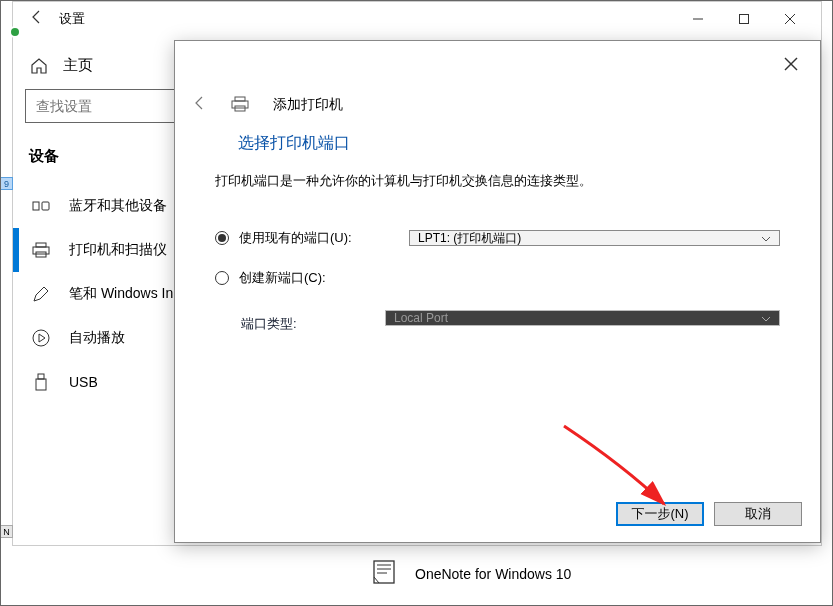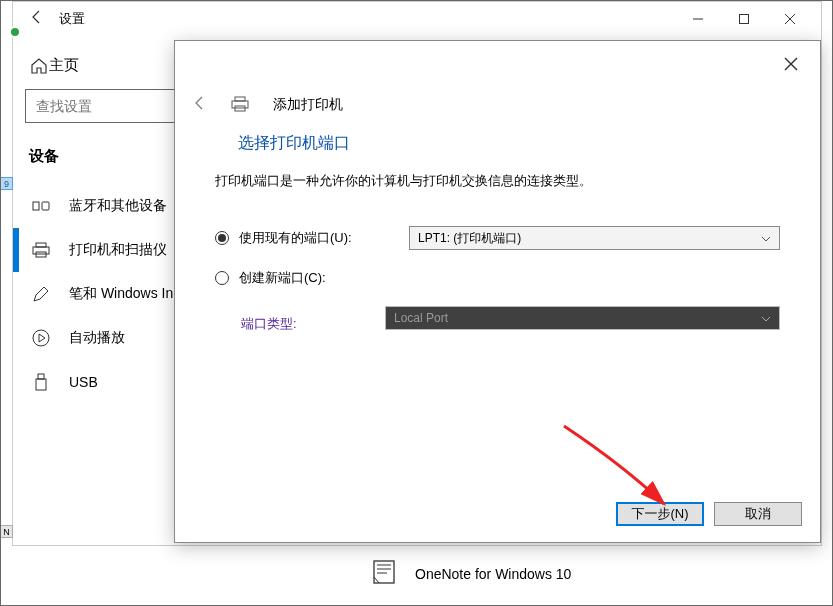--- a/index.html
+++ b/index.html
@@ -9,21 +9,21 @@
 .settings-window { position: absolute; left: 11px; top: 0; width: 810px; height: 545px; background: #fff; border: 1px solid #ccc; }
 .titlebar { height: 34px; display: flex; align-items: center; padding: 0 8px; }
 .titlebar .back { width: 32px; text-align: center; color: #333; font-size: 16px; }
 .titlebar .title { font-size: 13px; margin-left: 6px; }
 .titlebar .spacer { flex: 1; }
 .win-controls { display: flex; }
 .win-btn { width: 46px; height: 32px; display: flex; align-items: center; justify-content: center; color: #333; font-size: 11px; }
 .win-btn svg { width: 10px; height: 10px; }
 
 .sidebar { position: absolute; left: 0; top: 44px; width: 300px; padding: 0 12px; }
-.home-row { display: flex; align-items: center; padding: 10px 4px 14px 4px; font-size: 15px; }
+.home-row { display: flex; align-items: center; gap: 14px; padding: 10px 4px 14px 4px; font-size: 15px; }
 .search-box { height: 34px; border: 1px solid #666; display: flex; align-items: center; padding: 0 10px; margin-bottom: 24px; }
 .search-box input { border: none; outline: none; flex: 1; font-size: 14px; background: transparent; }
 .section-title { font-size: 15px; font-weight: 600; margin-bottom: 18px; padding-left: 4px; }
 .nav-item { display: flex; align-items: center; gap: 18px; height: 44px; padding-left: 6px; font-size: 14px; position: relative; }
 .nav-item .indicator { position: absolute; left: -12px; top: 0; bottom: 0; width: 6px; background: #0078d7; display: none; }
 .nav-item.active .indicator { display: block; }
 .icon-box { width: 20px; display: flex; align-items: center; justify-content: center; }
 
 .badge-green { position: absolute; left: -4px; top: 24px; width: 12px; height: 12px; border-radius: 50%; background: #2ea043; border: 2px solid #fff; }
 
@@ -33,24 +33,24 @@
 .dialog-header .close { margin-left: auto; font-size: 18px; padding: 6px 10px; }
 .dialog-breadcrumb { display: flex; align-items: center; gap: 24px; padding: 6px 16px 18px 16px; font-size: 14px; }
 .dialog-breadcrumb .arrow { color: #777; font-size: 16px; }
 .dialog-body { padding: 0 40px; }
 .dialog-title { color: #0a53a8; font-size: 16px; margin-bottom: 18px; margin-left: 23px; }
 .dialog-desc { font-size: 13px; margin-bottom: 28px; }
 .option-row { display: flex; align-items: center; height: 40px; font-size: 13px; }
 .option-row .radio { width: 14px; height: 14px; border: 1px solid #333; border-radius: 50%; margin-right: 10px; position: relative; flex-shrink: 0; }
 .option-row.selected .radio::after { content: ""; position: absolute; left: 2px; top: 2px; width: 8px; height: 8px; border-radius: 50%; background: #333; }
 .option-label { width: 170px; }
-.combo { flex: 1; height: 24px; border: 1px solid #888; background: #f3f3f3; display: flex; align-items: center; justify-content: space-between; padding: 0 8px; font-size: 12px; }
+.combo { flex: 1; height: 16px; border: 1px solid #888; background: #f3f3f3; display: flex; align-items: center; justify-content: space-between; padding: 0 8px; font-size: 12px; }
 .combo.disabled { color: #999; background: #404040; border-color: #bbb; }
 .sub-row { display: flex; align-items: center; height: 40px; font-size: 13px; padding-left: 26px; }
-.sub-label { width: 144px; color: #4c1d95; margin-top: 12px; }
+.sub-label { width: 144px; color: #0f172a; margin-top: 12px; }
 
 .dialog-footer { position: absolute; bottom: 16px; right: 18px; display: flex; gap: 10px; }
 .dlg-btn { width: 88px; height: 24px; font-size: 13px; border: 1px solid #888; background: #e1e1e1; display: flex; align-items: center; justify-content: center; }
 .dlg-btn.primary { border: 2px solid #0078d7; }
 
 .arrow-annotation { position: absolute; pointer-events: none; }
 
 .bottom-item { position: absolute; left: 370px; top: 558px; display: flex; align-items: center; gap: 18px; font-size: 14px; }
 
 .edge-marker { position: absolute; left: -1px; top: 176px; width: 13px; height: 13px; background: #b8d8f8; border: 1px solid #5aa0e0; font-size: 9px; display: flex; align-items: center; justify-content: center; color: #1a5fa0; }

